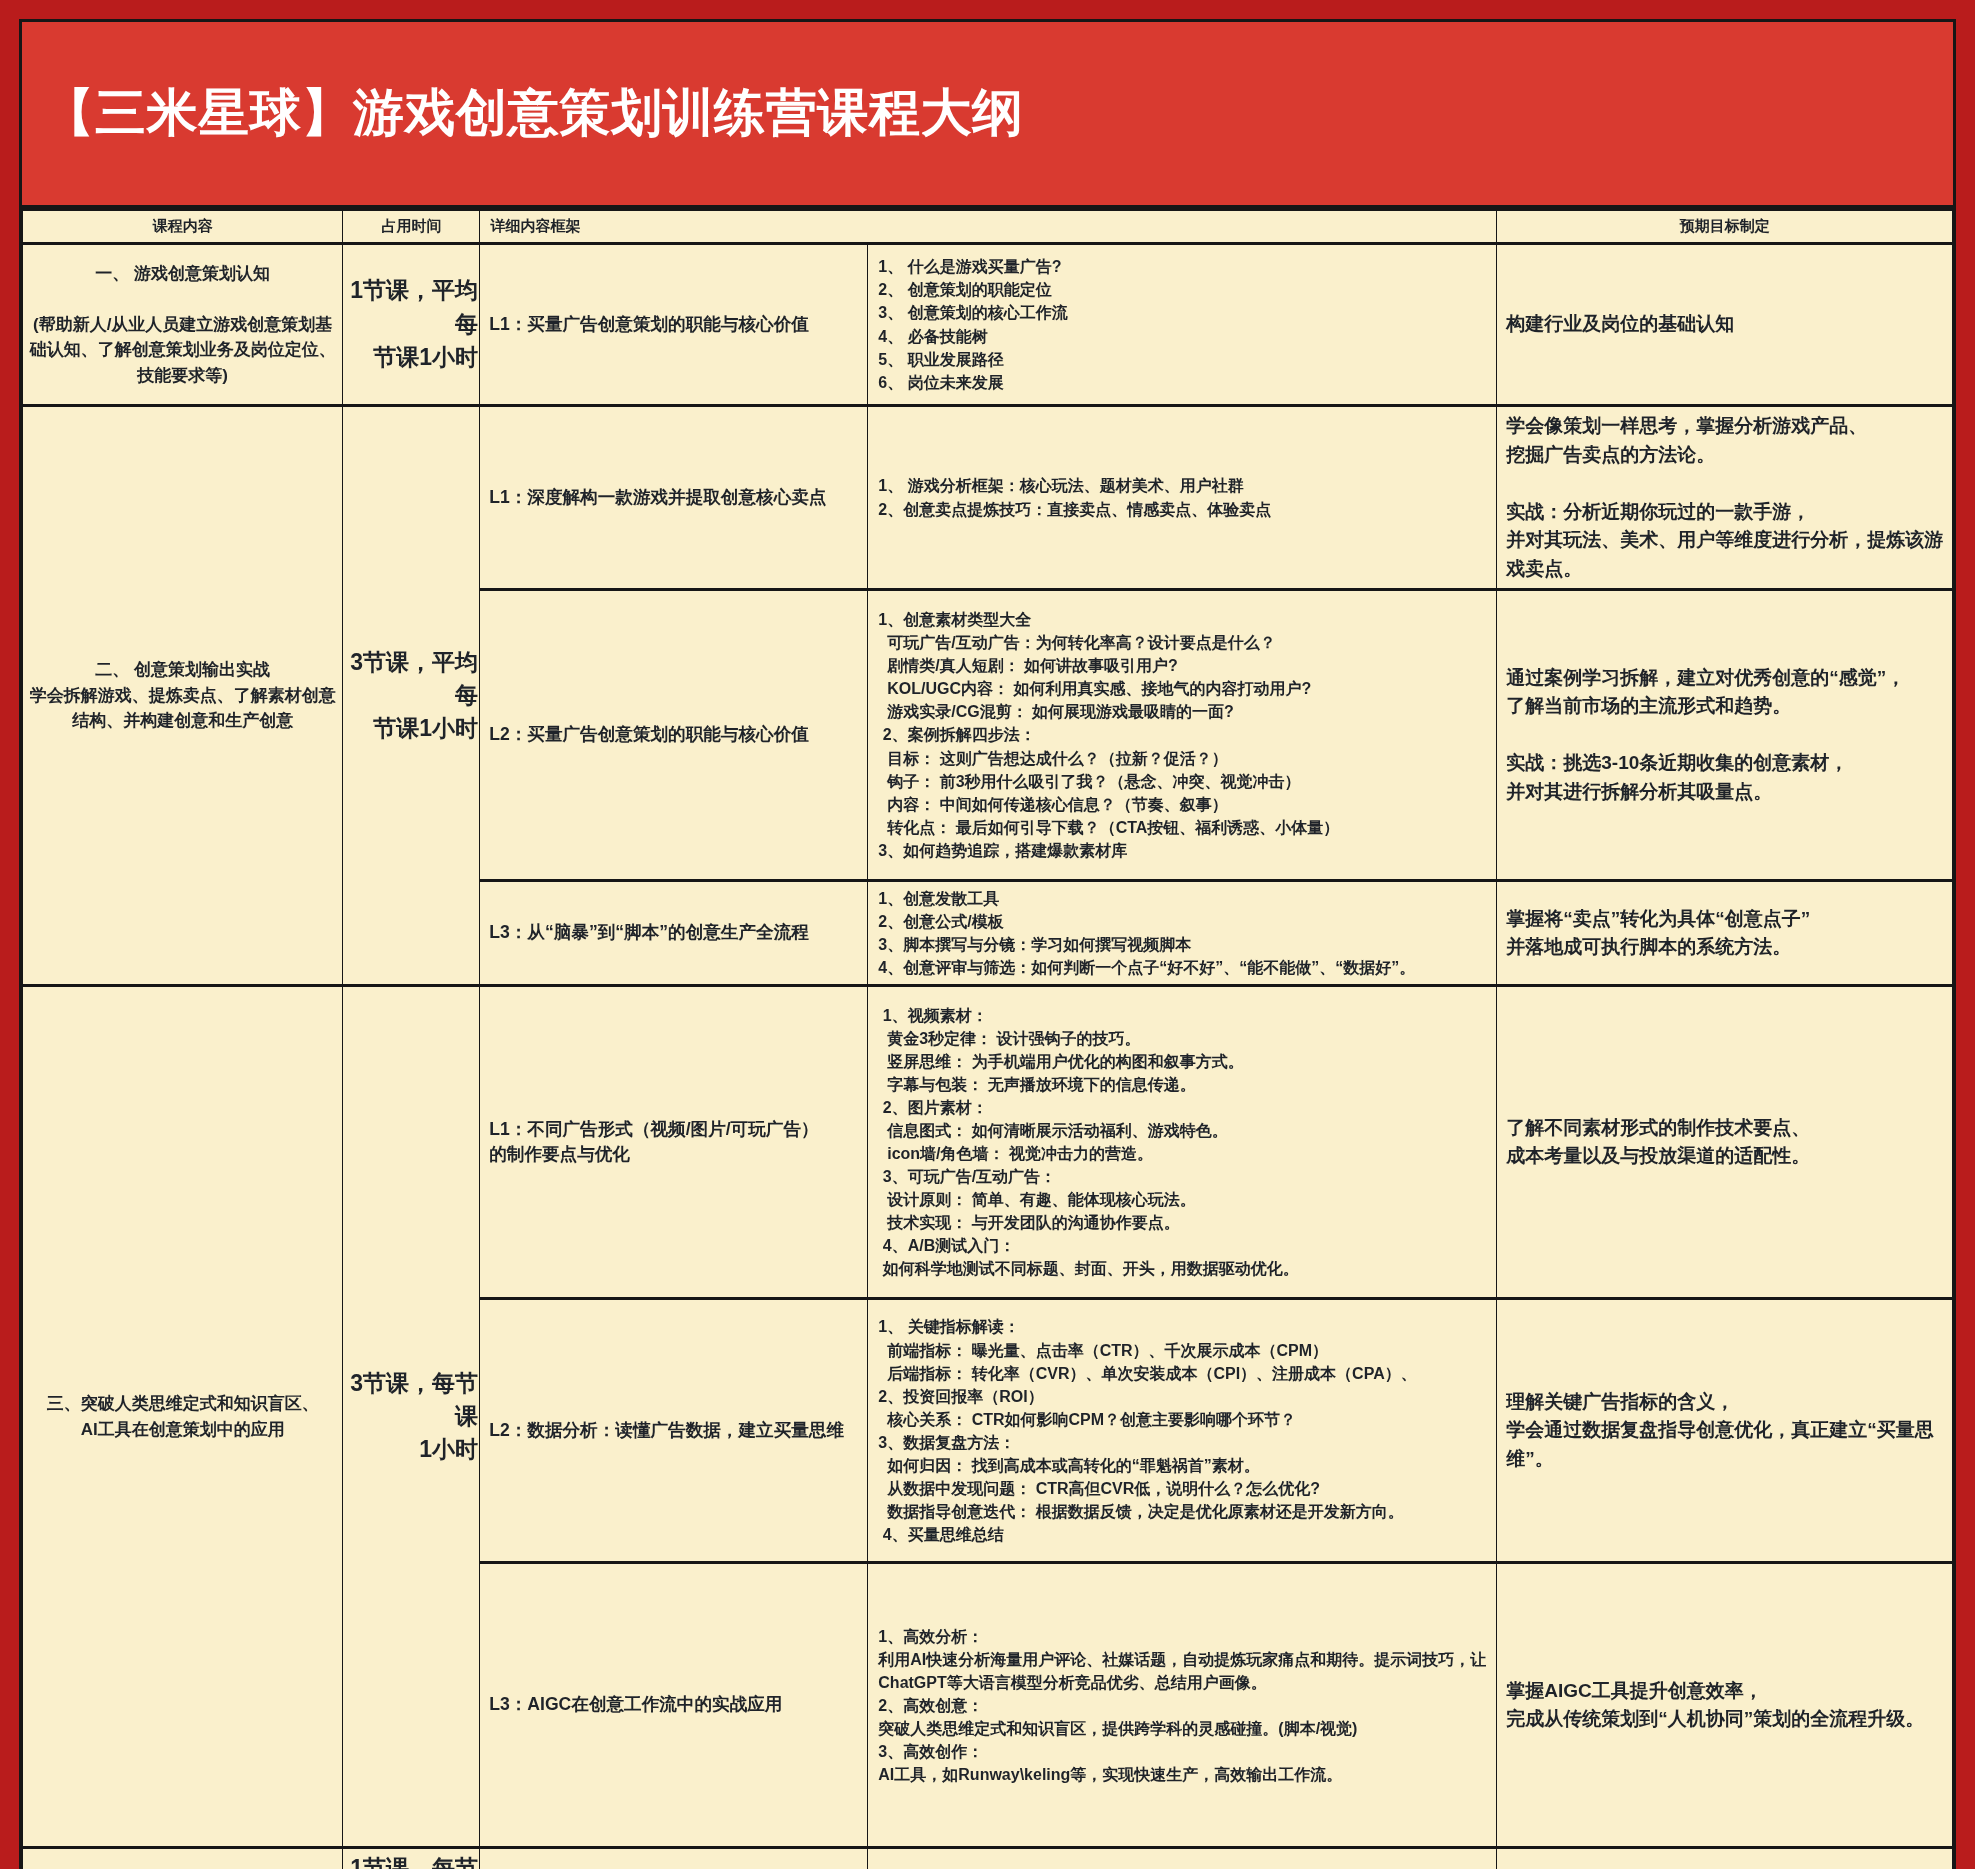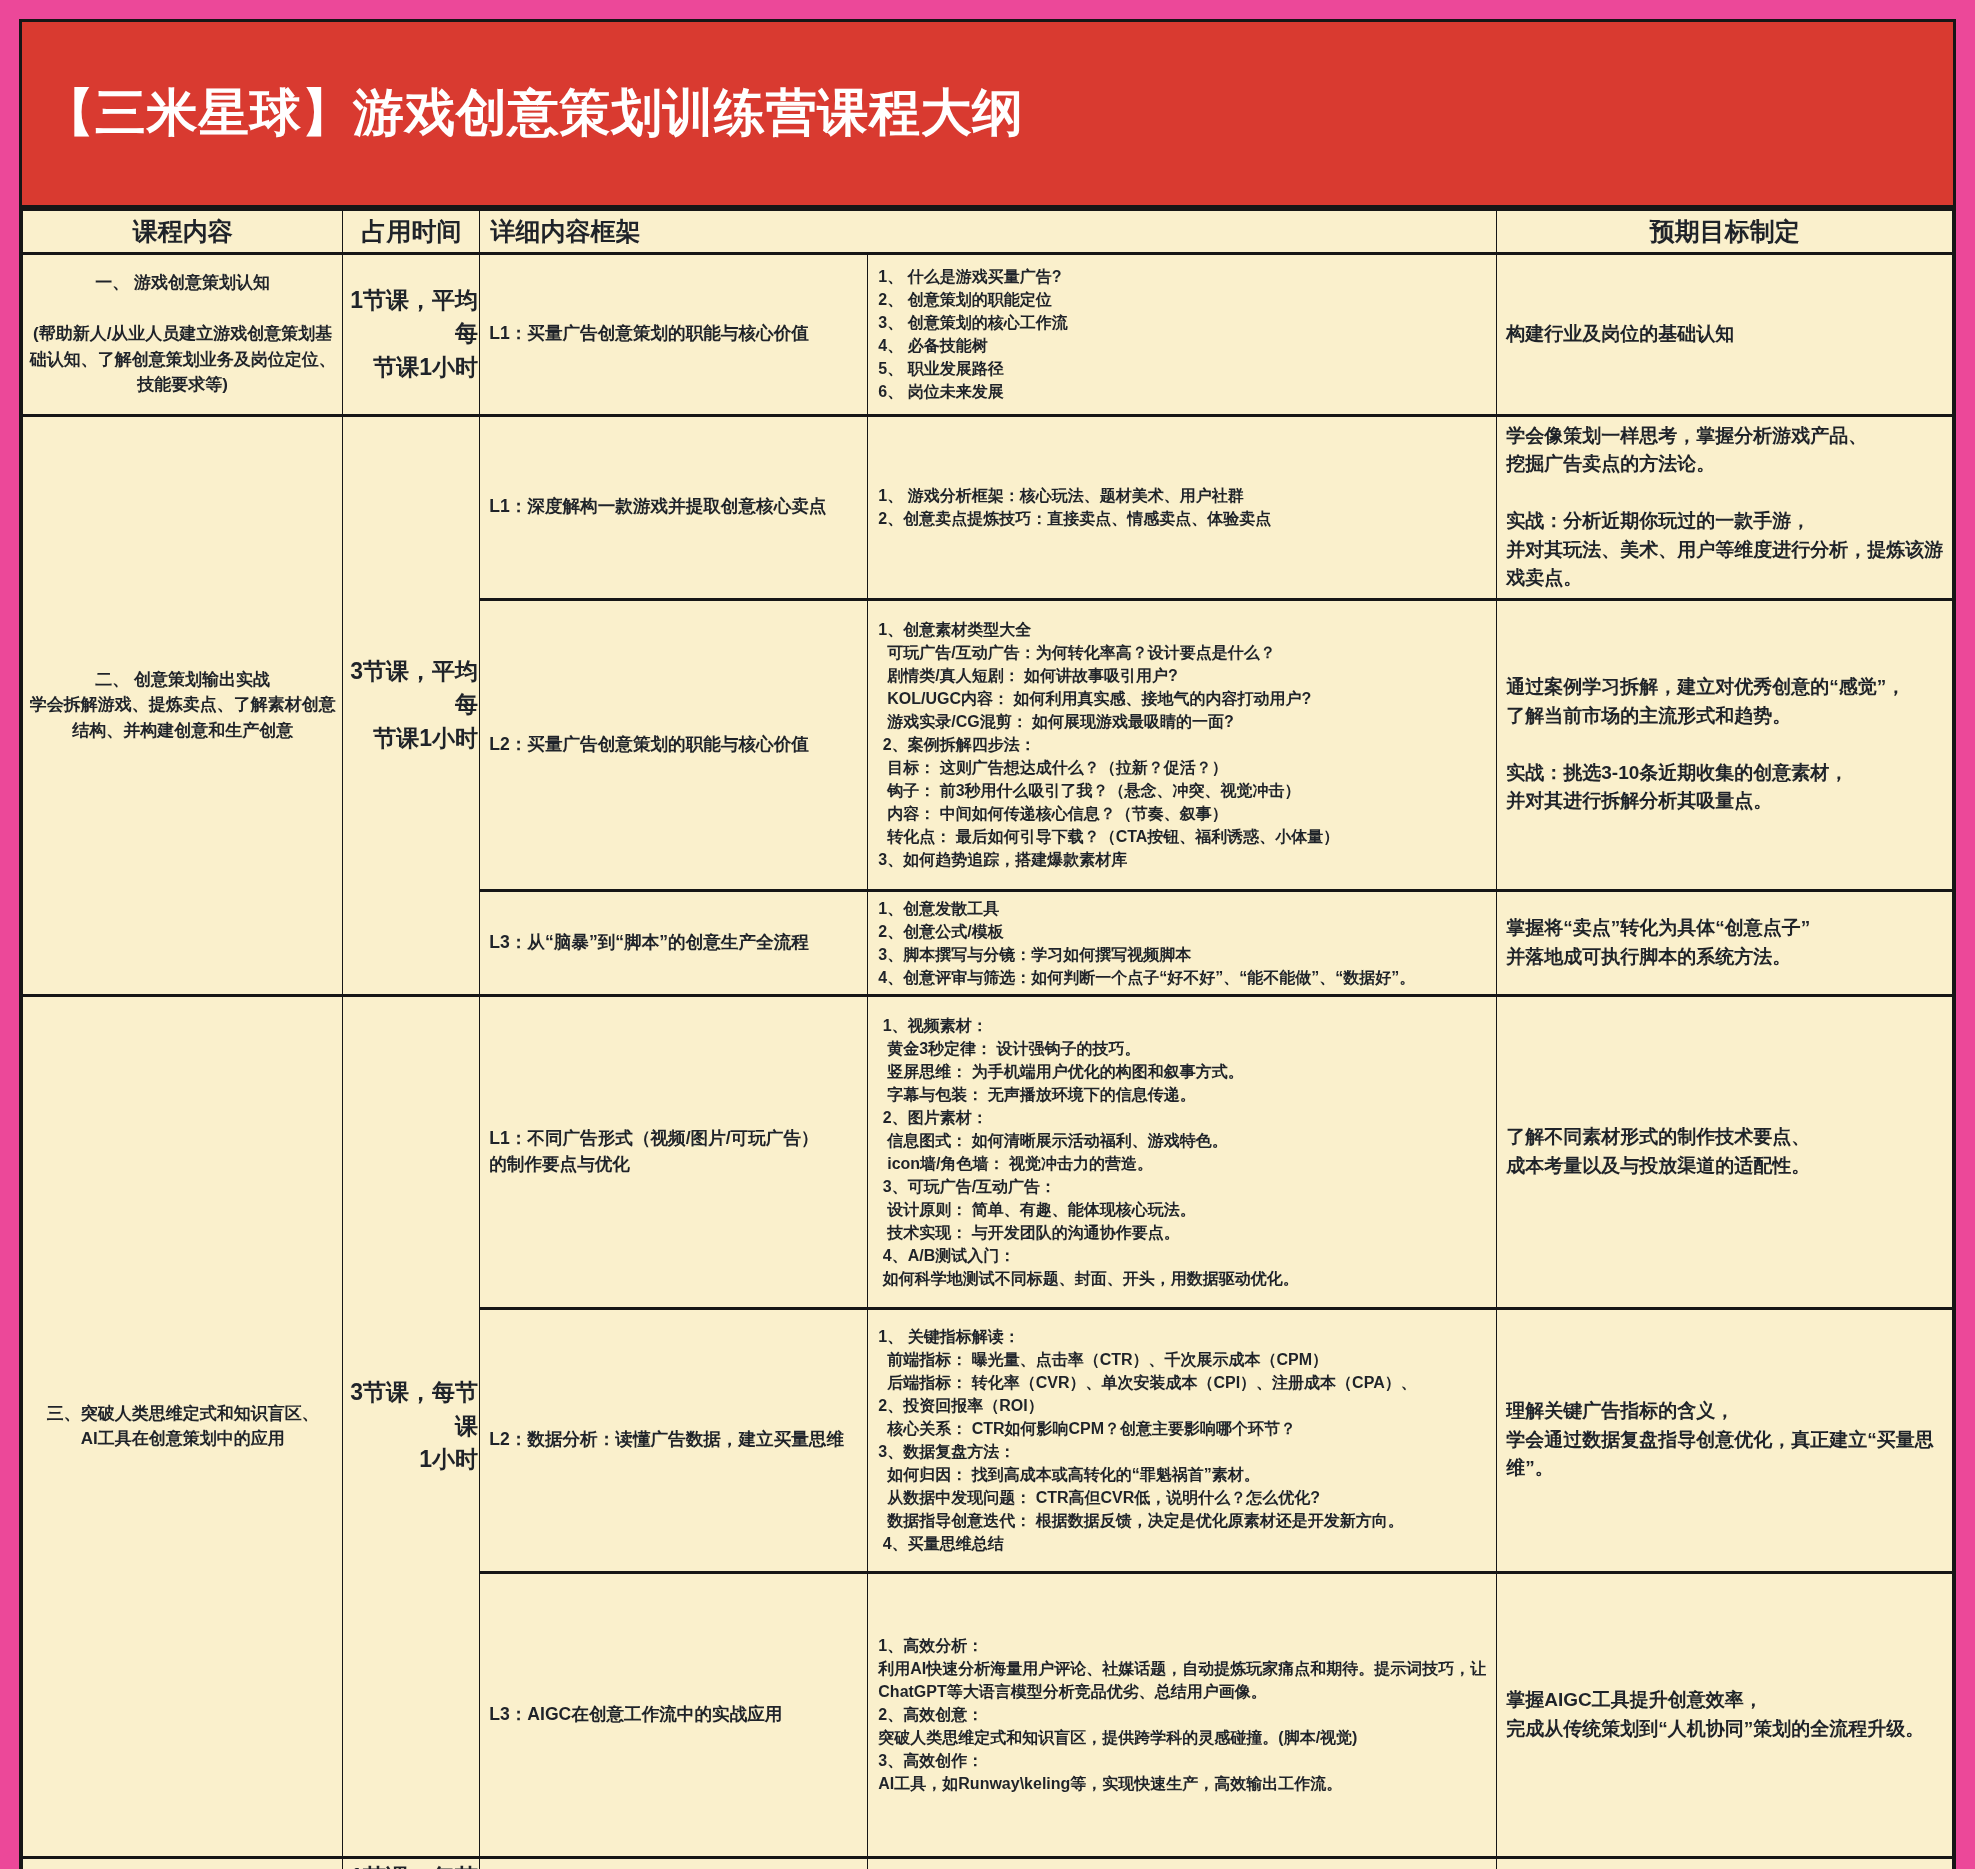--- a/index.html
+++ b/index.html
@@ -1,35 +1,35 @@
 <!DOCTYPE html>
 <html style="font-size:10px"><head>
 <meta charset="utf-8">
 <style>
   html,body { margin:0; padding:0; background:#ffffff; }
   body { font-family:"Liberation Sans", sans-serif; color:#1f2329; }
-  .page { width:1975px; height:1870px; box-sizing:border-box; padding:19px 19px 15px 19px; background:#ec4899; }
+  .page { width:1975px; height:1870px; box-sizing:border-box; padding:19px 19px 15px 19px; background:#b91c1c; }
   .frame { border:3.8px solid #161616; box-sizing:border-box; }
   .banner {
     background:#d93a30; height:186px; display:flex; align-items:center;
     padding-left:21.3px; border-bottom:3.1px solid #161616; box-sizing:border-box;
   }
   .banner-title {
     color:#ffffff; font-size:51px; font-weight:bold; margin:0; letter-spacing:0.6px;
     line-height:1.1; white-space:nowrap;
   }
   table.outline {
     width:100%; border-collapse:collapse; table-layout:fixed; background:#faf0cc;
   }
   .outline th, .outline td {
     border:1.9px solid #161616; border-top-width:3.1px; border-bottom-width:3.1px;
     vertical-align:middle; box-sizing:border-box; background:#faf0cc;
     overflow:hidden;
   }
-  .outline th { font-size:25px; font-weight:bold; text-align:center; padding:3.8px; }
+  .outline th { font-size:15px; font-weight:bold; text-align:center; padding:3.8px; }
   .outline th.left { text-align:left; padding-left:10px; }
   td.course {
     text-align:center; font-weight:bold; font-size:17px; line-height:1.5;
     white-space:pre-wrap; padding:6.3px 2.5px;
   }
   td.time {
     text-align:right; font-weight:bold; font-size:23px; line-height:1.45;
     white-space:pre-wrap; padding:2.5px 1.3px;
   }
   td.ltitle {

